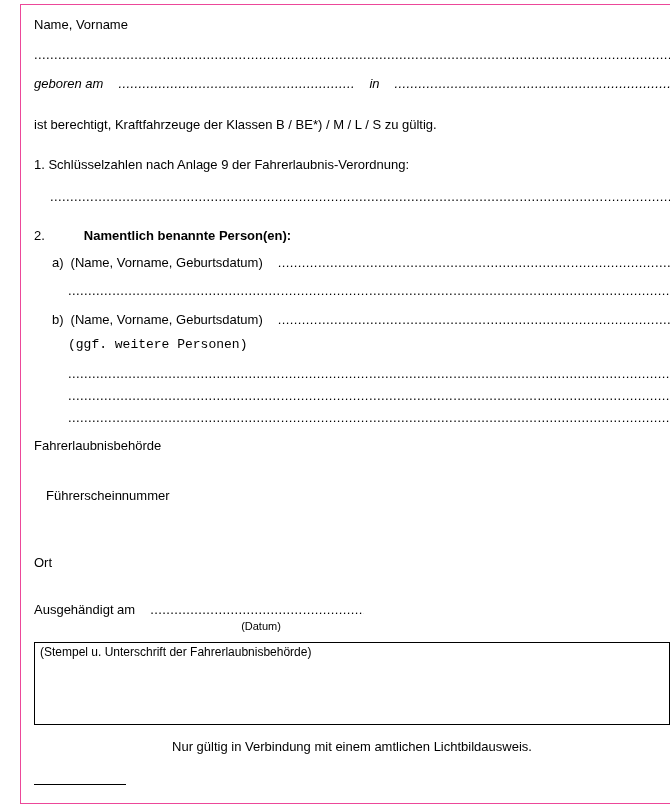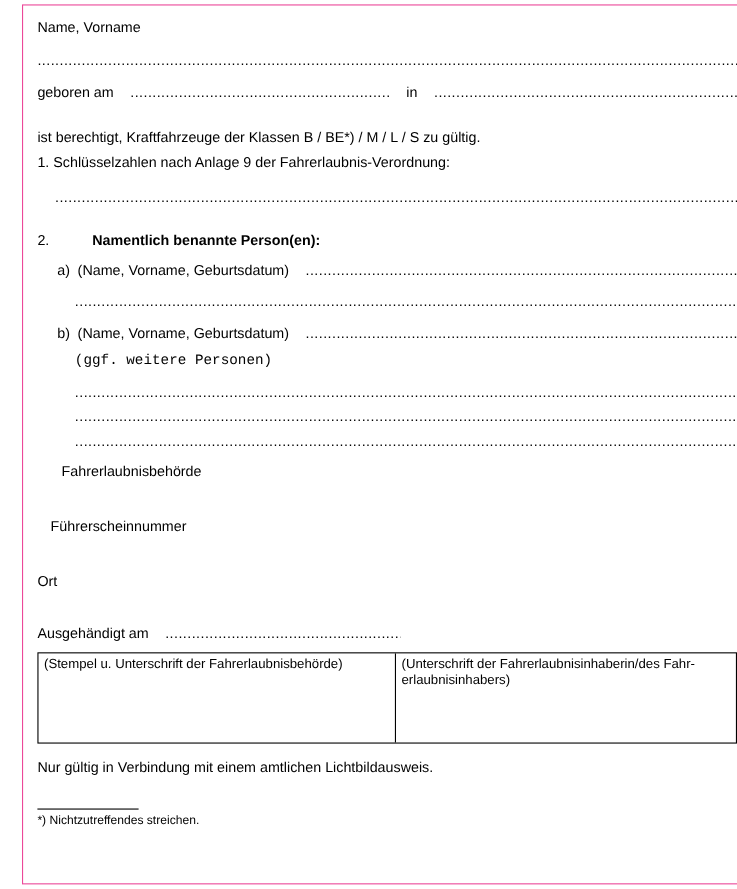--- a/index.html
+++ b/index.html
@@ -75,20 +75,21 @@
     text-align: center;
     font-size: 11px;
     line-height: 13px;
   }
   .sigtable {
     display: flex;
     margin-top: 9px;
     border: 1px solid #000;
     height: 83px;
     box-sizing: border-box;
+    gap: 24px;
   }
   .sigcell {
     box-sizing: border-box;
     padding: 2px 5px;
     font-size: 12px;
     line-height: 15px;
     white-space: normal;
   }
   .sigcell-left { flex: 0 0 324px; }
   .sigcell-right { flex: 1 1 auto; border-left: 1px solid #000; }
@@ -109,32 +110,32 @@
 <div class="canvas">
   <div class="page">
 
     <div class="row">
       <span>Name, Vorname</span>
     </div>
     <div class="row" style="margin-top:13px;">
       <span class="dots"></span>
     </div>
 
-    <div class="row" style="margin-top:12px;">
+    <div class="row" style="margin-top:12px;font-style:italic;">
       <span>geboren am</span>
       <span class="dots-fixed-born gap-s"></span>
       <span class="gap-s">in</span>
       <span class="dots gap-s"></span>
     </div>
 
     <div class="row" style="margin-top:24px;">
       <span>ist berechtigt, Kraftfahrzeuge der Klassen B / BE*) / M / L / S zu gültig.</span>
     </div>
 
-    <div class="row" style="margin-top:6px;">
+    <div class="row" style="margin-top:23px;">
       <span>1. Schlüsselzahlen nach Anlage 9 der Fahrerlaubnis-Verordnung:</span>
     </div>
     <div class="row ind-16" style="margin-top:15px;">
       <span class="dots"></span>
     </div>
 
     <div class="row" style="margin-top:22px;">
       <span class="marker">2.</span>
       <span class="bold">Namentlich benannte Person(en):</span>
     </div>
@@ -159,41 +160,40 @@
     <div class="row ind-34" style="margin-top:12px;">
       <span class="dots"></span>
     </div>
     <div class="row ind-34" style="margin-top:5px;">
       <span class="dots"></span>
     </div>
     <div class="row ind-34" style="margin-top:5px;">
       <span class="dots"></span>
     </div>
 
-    <div class="row" style="margin-top:11px;margin-left:22px;">
+    <div class="row" style="margin-top:11px;">
       <span>Fahrerlaubnisbehörde</span>
     </div>
     <div class="row" style="margin-top:33px;margin-left:12px;">
       <span>Führerscheinnummer</span>
     </div>
-    <div class="row" style="margin-top:33px;">
+    <div class="row" style="margin-top:50px;">
       <span>Ort</span>
     </div>
 
     <div class="row" style="margin-top:30px;">
       <span>Ausgehändigt am</span>
       <span class="dots-fixed-issued gap-s"></span>
     </div>
+    <div class="datum-caption">(Datum)</div>
 
     <div class="sigtable">
       <div class="sigcell sigcell-left">(Stempel u. Unterschrift der Fahrerlaubnisbehörde)</div>
-      <div class="sigcell sigcell-right">(Unterschrift der Fahrerlaubnisinhaberin/des Fahr-erlaubnisinhabers)</div>
     </div>
 
-    <div class="row" style="margin-top:13px;">
+    <div class="row" style="margin-top:13px;justify-content:center;">
       <span>Nur gültig in Verbindung mit einem amtlichen Lichtbildausweis.</span>
     </div>
 
     <div class="footrule"></div>
-    <div class="footnote-text">*) Nichtzutreffendes streichen.</div>
 
   </div>
 </div>
 
 </body></html>

